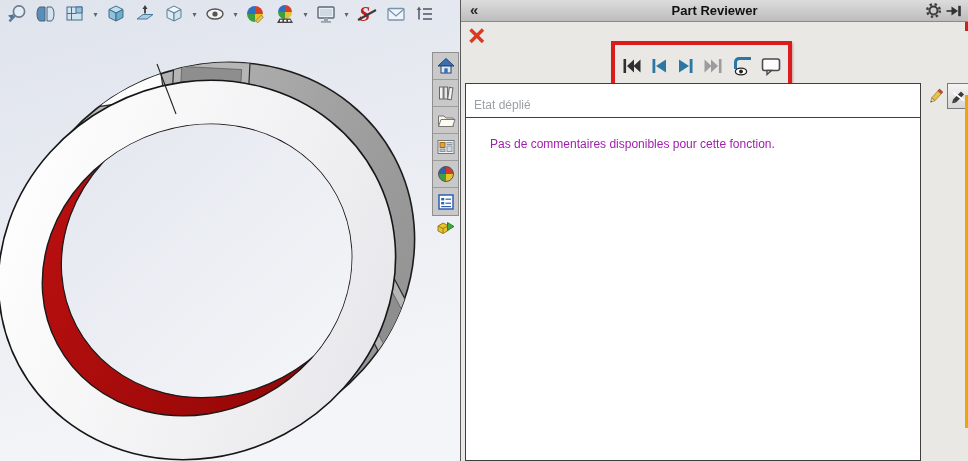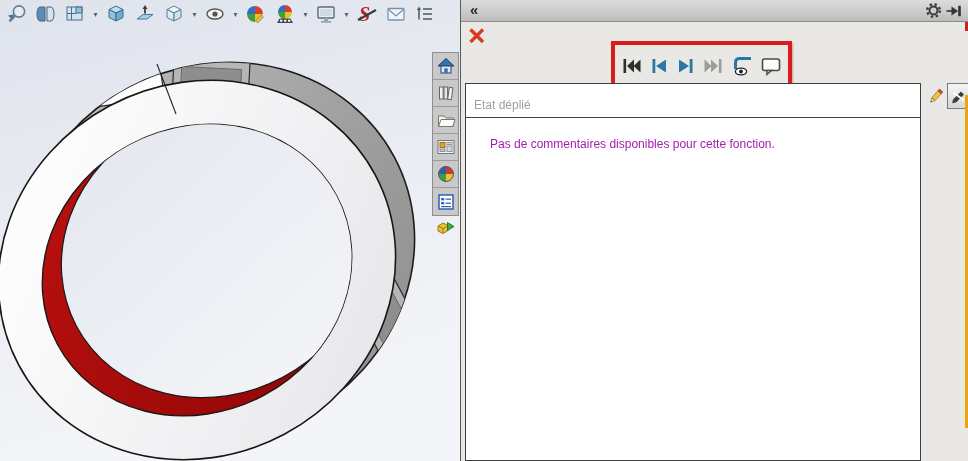--- a/index.html
+++ b/index.html
@@ -269,20 +269,21 @@
       <path d="M3,9 l5,-3 5,2.5 v5 l-5,3 -5,-2.5 z" fill="#e8c32e" stroke="#9a7d1a"></path>
       <path d="M3,9 l5,2.5 5,-2.5" fill="none" stroke="#9a7d1a"></path>
       <line x1="8" y1="11.5" x2="8" y2="16.5" stroke="#9a7d1a"></line>
       <polygon points="12.5,5.5 19,9.5 12.5,13.5" fill="#3fae3f" stroke="#2a7d2a"></polygon>
     </svg>
 </div>
 
 <div class="panel">
   <div class="panel-header">
     <span class="collapse">«</span>
+    <span class="panel-title">Part Reviewer</span>
     <span class="hdr-icons">
       <span style="display:flex;cursor:pointer;">
         <svg width="17" height="17">
             <circle cx="8.5" cy="8.5" r="4" fill="none" stroke="#3d3d3d" stroke-width="2"></circle>
             <circle cx="8.5" cy="8.5" r="6.3" fill="none" stroke="#3d3d3d" stroke-width="2.4" stroke-dasharray="2.4 2.6"></circle>
           </svg>
       </span>
       <span style="display:flex;cursor:pointer;">
         <svg width="18" height="14">
             <line x1="0.5" y1="7" x2="6" y2="7" stroke="#333" stroke-width="1.6"></line>

